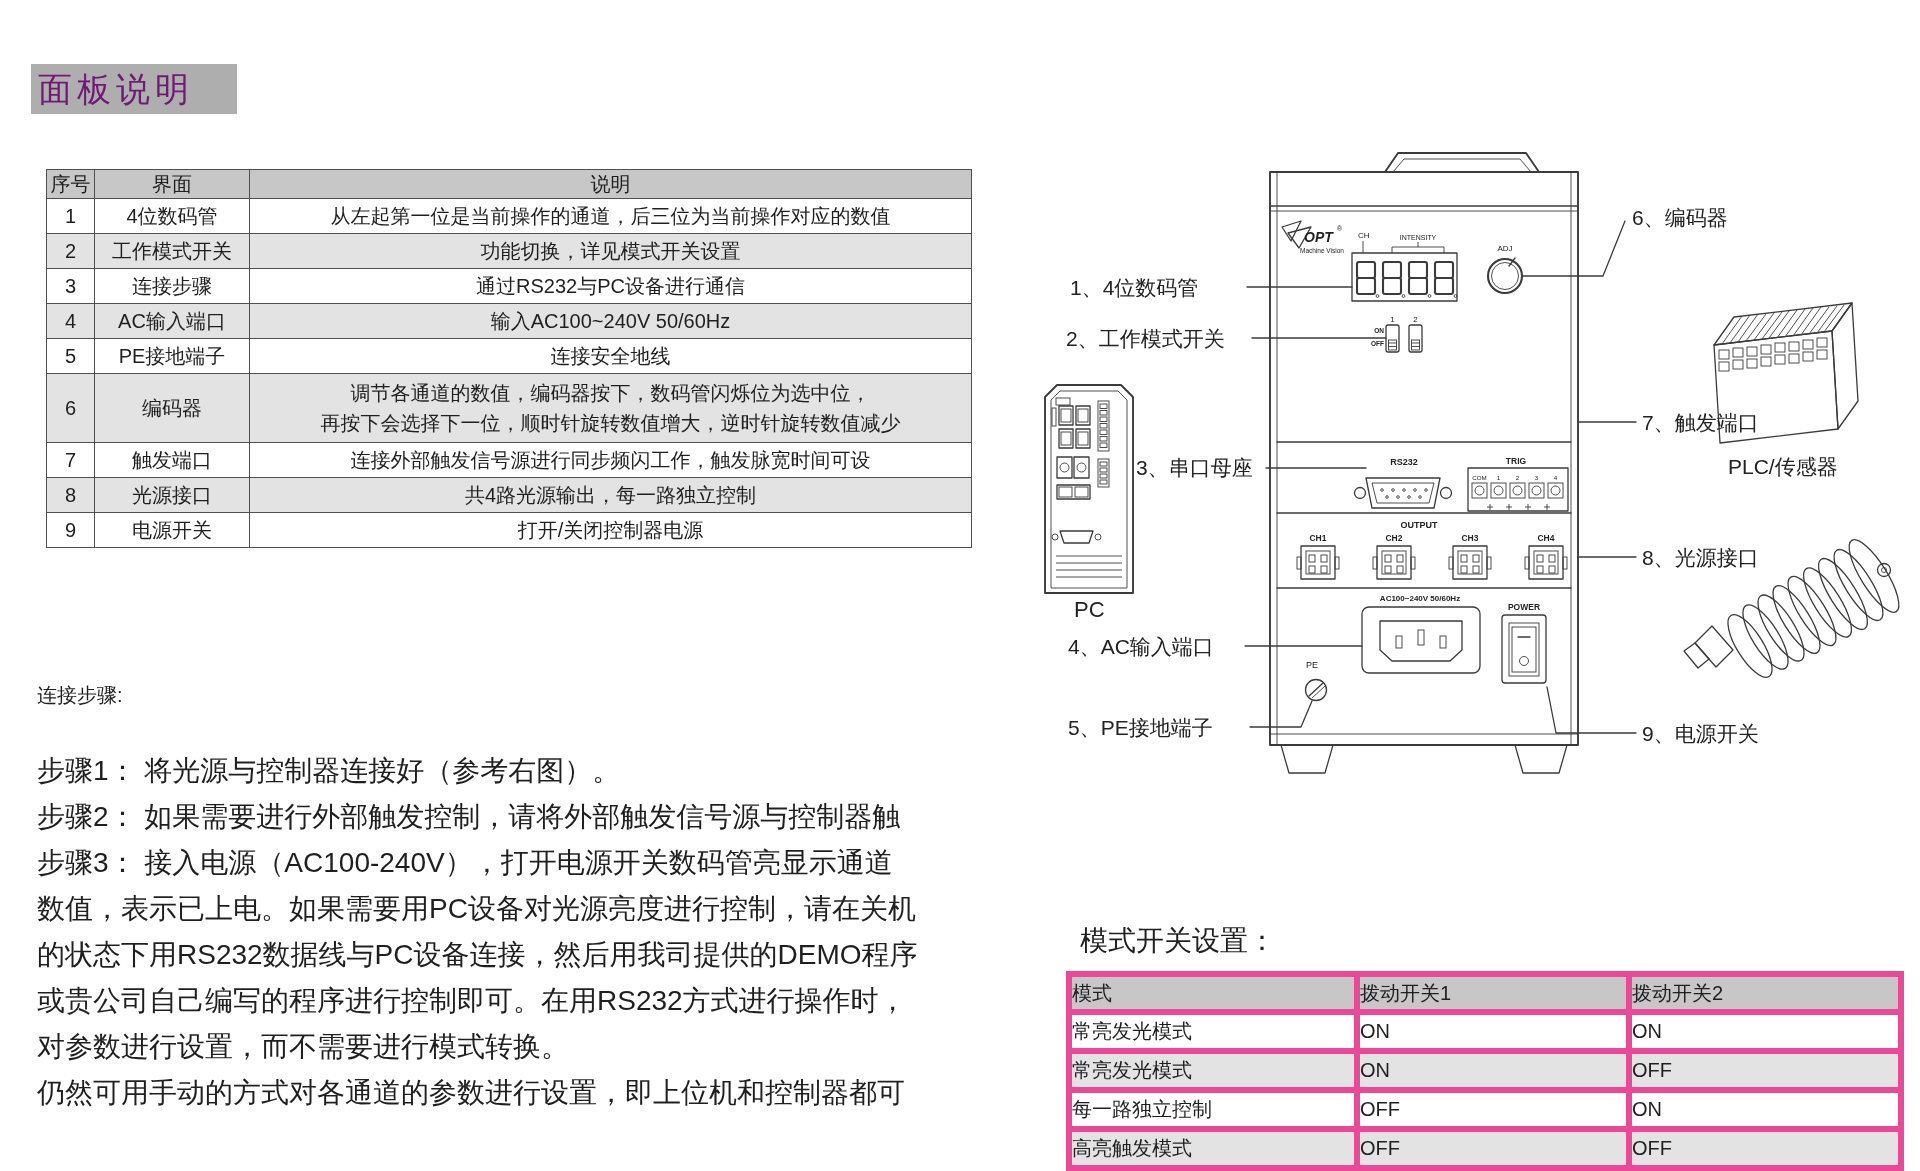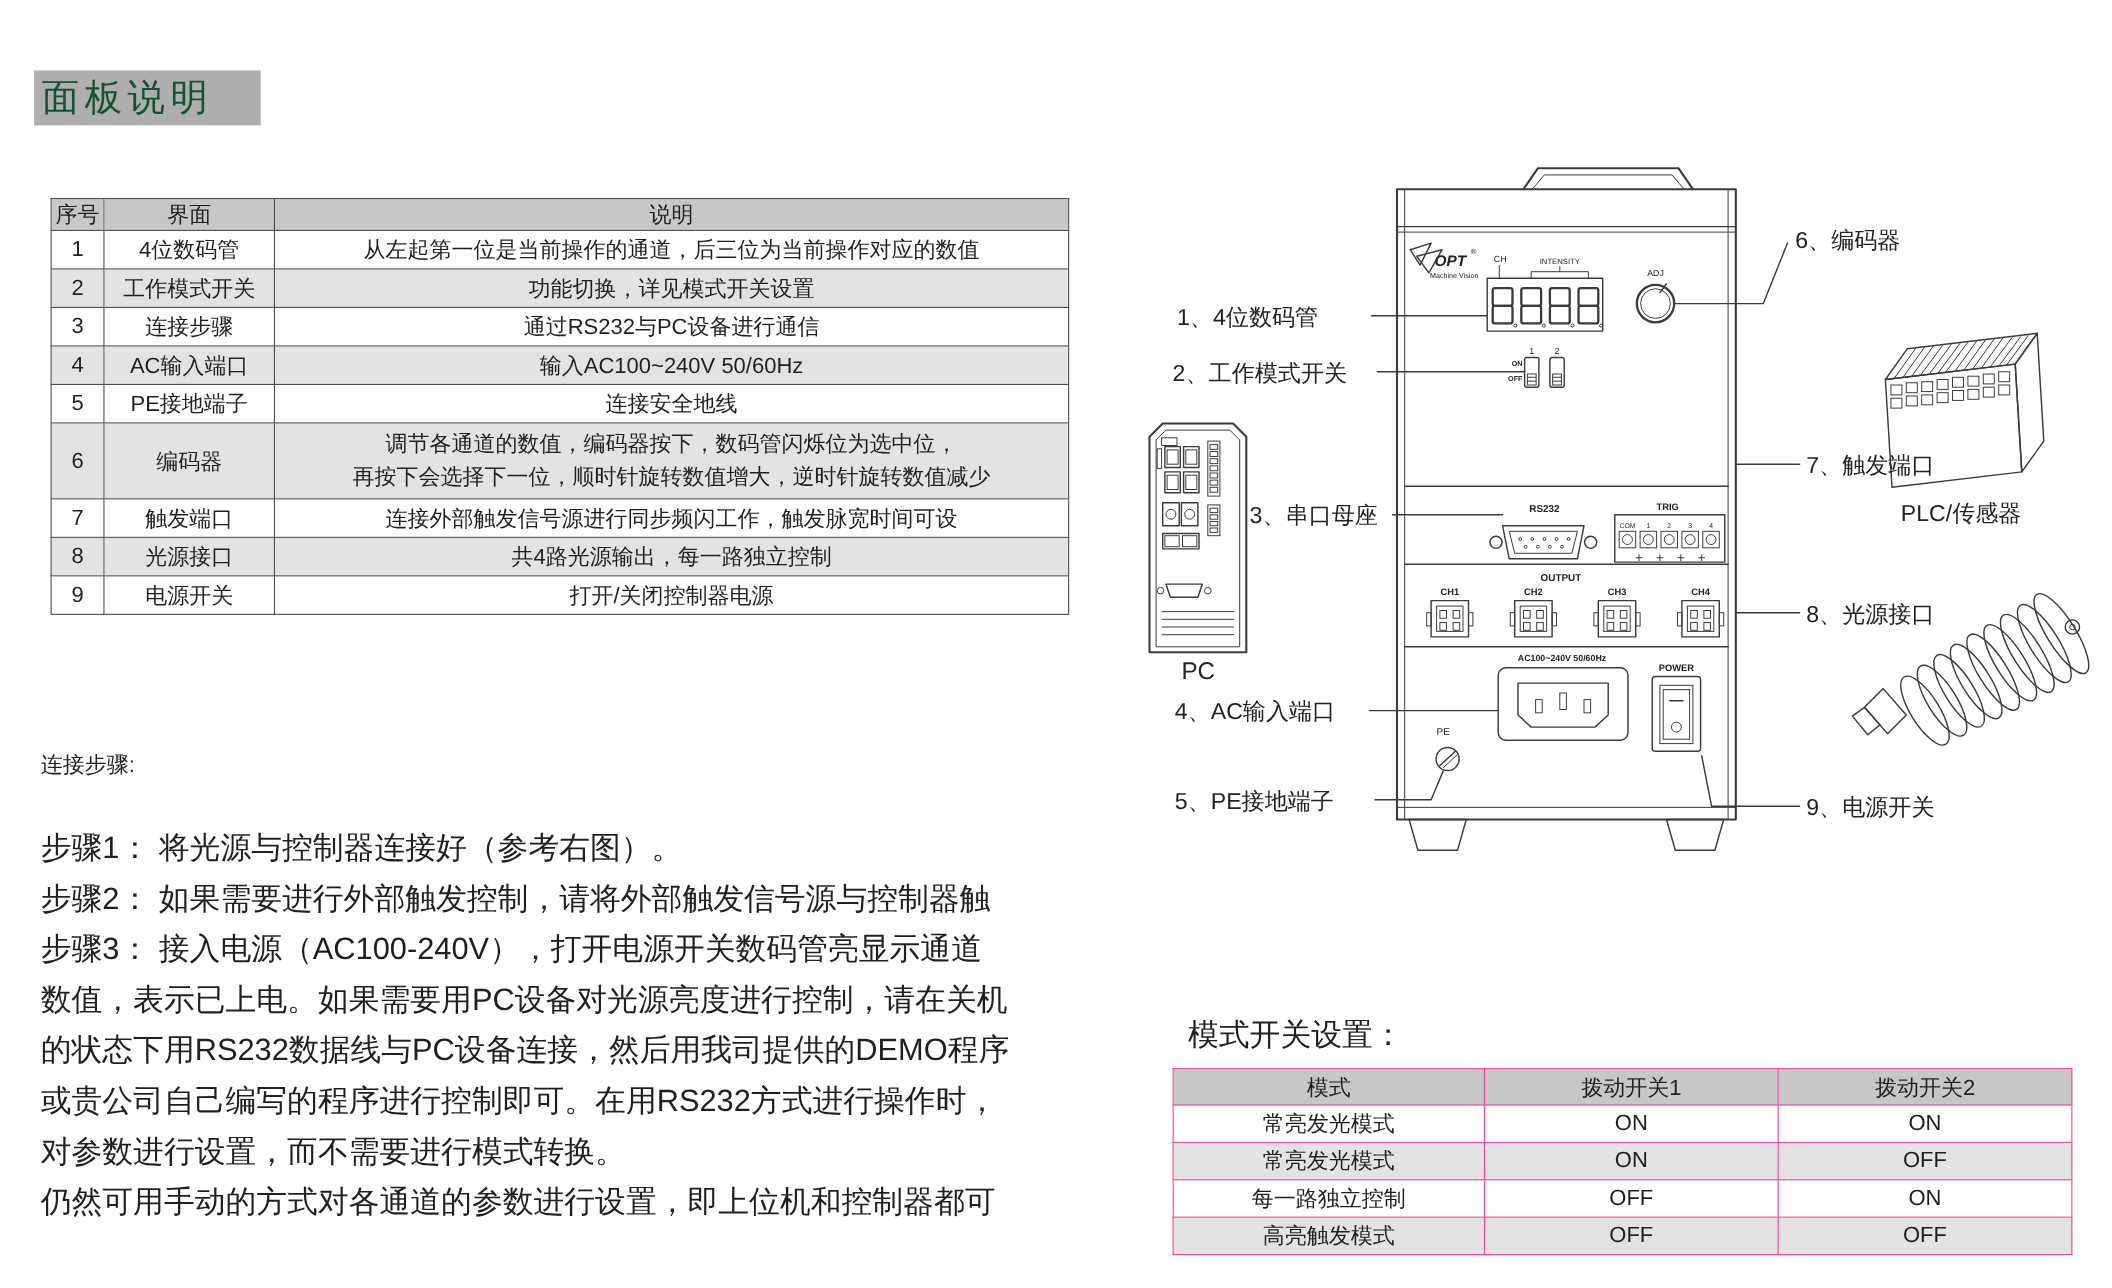--- a/index.html
+++ b/index.html
@@ -1,39 +1,39 @@
 <!DOCTYPE html>
 <html><head>
 <meta charset="utf-8">
 <style>
   html,body{margin:0;padding:0}
   body{width:1920px;height:1171px;background:#ffffff;position:relative;overflow:hidden;
        font-family:"Liberation Sans","DejaVu Sans",sans-serif;color:#1f1f1f}
   .abs{position:absolute}
   
-  .page-title{left:31px;top:64px;width:206px;height:50px;background:#aeaeae;color:#14532d;
+  .page-title{left:31px;top:64px;width:206px;height:50px;background:#aeaeae;color:#701a75;
       font-size:34px;line-height:51px;letter-spacing:5px;padding-left:7px;box-sizing:border-box}
   
   table{border-collapse:collapse;table-layout:fixed}
-  .ptable{left:46px;top:180px;width:926px}
+  .ptable{left:46px;top:169px;width:926px}
   .ptable td{border:1px solid #4f4f4f;text-align:center;font-size:20px;padding:0;overflow:hidden}
   .ptable tr.hd td{background:#c7c7c7;height:28px}
   .ptable tr.r td{height:34px}
   .ptable tr.r2 td{height:68px}
   .ptable tr.alt td{background:#e3e3e3}
   .c1{width:47px}.c2{width:154px}
   .twoLine div{line-height:30px}
   
   .steps-head{left:37px;top:682px;font-size:20px}
   .steps{left:37px;top:748px;font-size:28px}
   .steps div{line-height:46px;white-space:nowrap}
   
   .mode-title{left:1080px;top:922px;font-size:28px}
   .mtable{left:1066px;top:971px;width:814px}
-  .mtable td{border:1px solid #ec4899;text-align:center;font-size:20px;padding:0}
+  .mtable td{border:6px solid #ec4899;text-align:left;font-size:20px;padding:0}
   .mtable tr.hd td{background:#c7c7c7;height:32px}
   .mtable tr.r td{height:33px}
   .mtable tr.alt td{background:#e3e3e3}
   .mc1{width:282px}.mc2{width:266px}.mc3{width:266px}
   
   .ln{fill:none;stroke:#3b3b3b;stroke-width:1.3;stroke-linejoin:round;stroke-linecap:round}
   .ln2{fill:none;stroke:#3b3b3b;stroke-width:1.9;stroke-linejoin:round}
   .thin{fill:none;stroke:#3b3b3b;stroke-width:0.9}
   .seg{fill:none;stroke:#3b3b3b;stroke-width:2.1}
   svg text{fill:#222;font-family:"Liberation Sans","DejaVu Sans",sans-serif}

